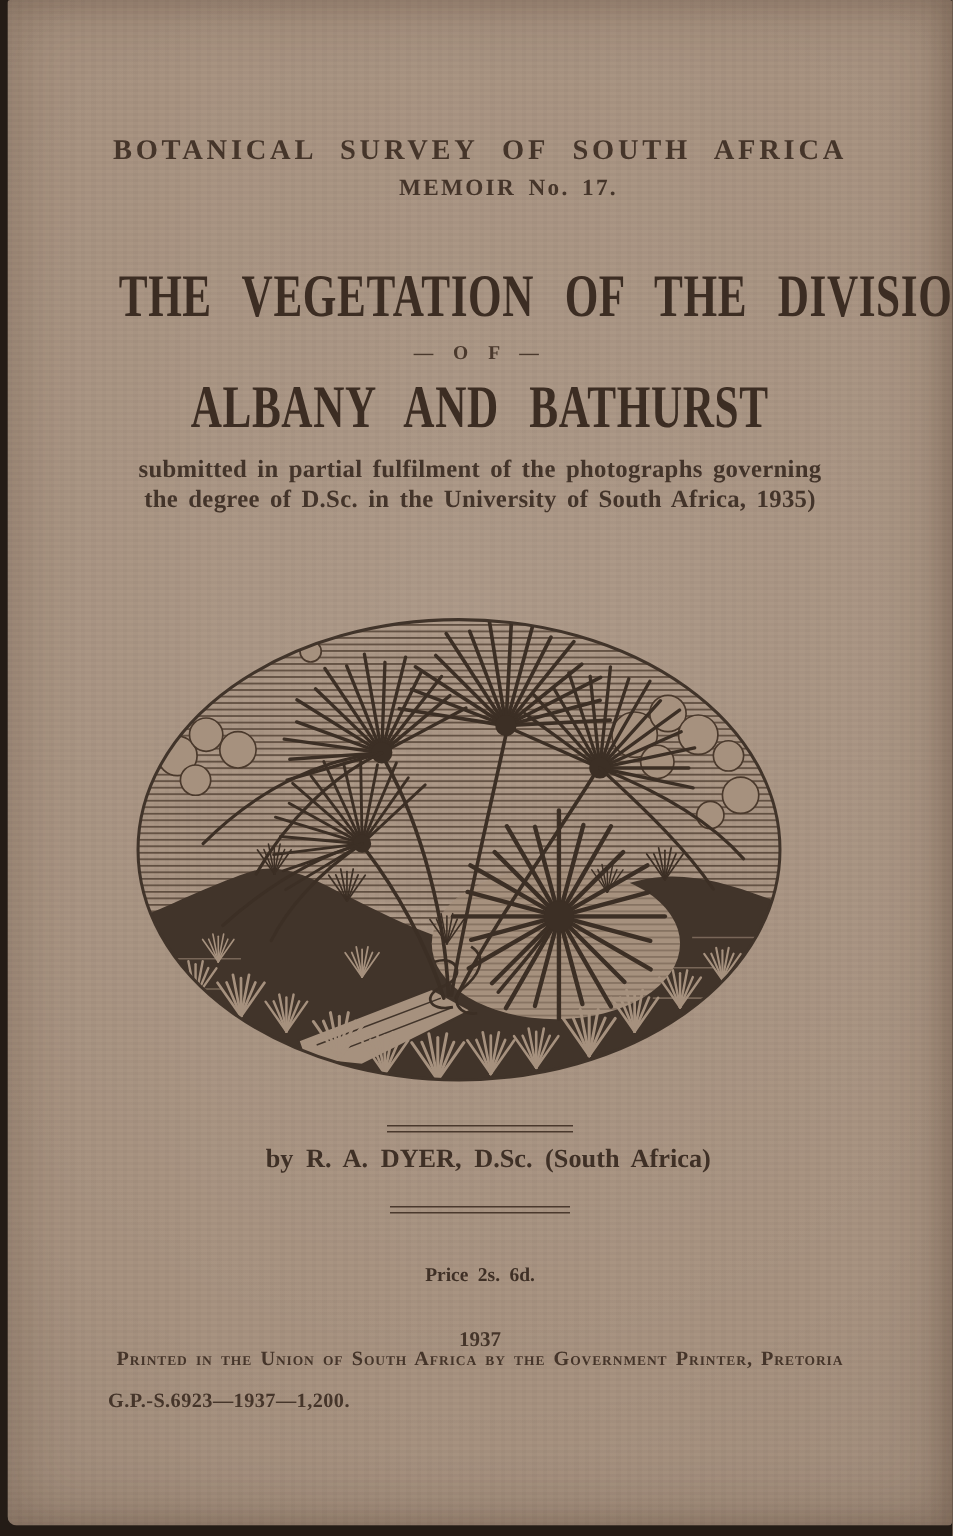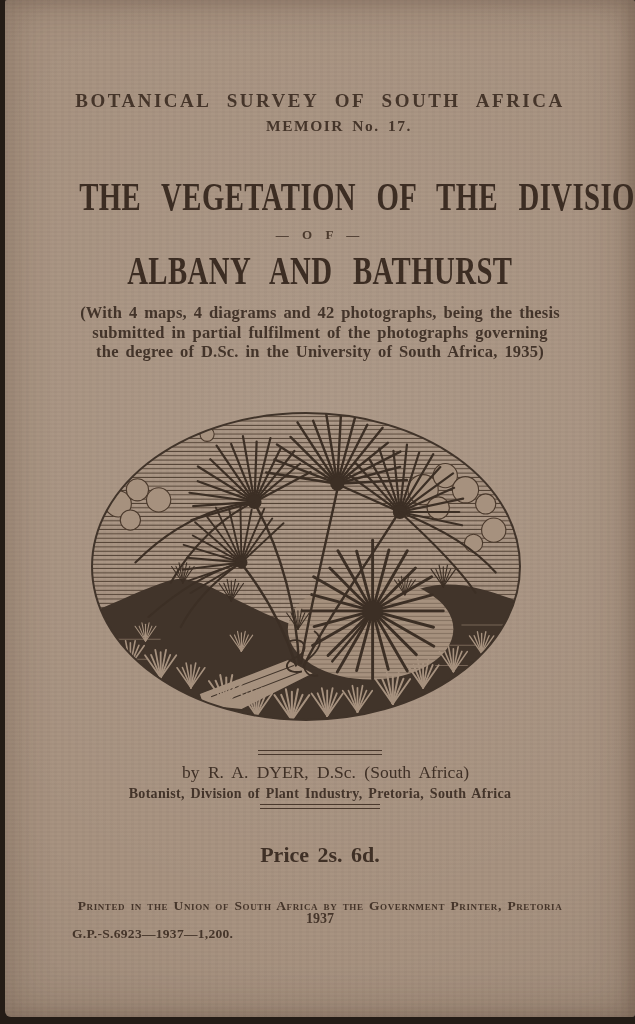--- a/index.html
+++ b/index.html
@@ -46,47 +46,46 @@
   .vignette{
     position:absolute;left:85px;top:411px;width:432px;height:311px;
   }
   .vignette svg{width:100%;height:100%;display:block;}
   .rule{
     position:absolute;left:50%;transform:translateX(-50%);
     height:3px;border-top:1.5px solid #4a392d;border-bottom:1px solid #4a392d;
   }
   .rule-top{top:750px;width:124px;}
   .rule-bottom{top:804px;width:120px;}
-  .byline{top:762px;font-size:17.5px;font-weight:normal;word-spacing:4px;color:#3f3026;margin-left:11px;}
+  .byline{top:762px;font-size:17.5px;font-weight:bold;word-spacing:4px;color:#3f3026;margin-left:11px;}
   .role{top:786px;font-size:14px;font-weight:bold;letter-spacing:0.3px;word-spacing:2px;color:#43342a;}
-  .price{top:842px;font-size:22px;font-weight:bold;word-spacing:3px;color:#3f3026;}
+  .price{top:842px;font-size:13px;font-weight:bold;word-spacing:3px;color:#3f3026;}
   .imprint{
     top:898px;font-size:13.5px;font-weight:bold;font-variant-caps:small-caps;
     letter-spacing:0.6px;word-spacing:1.5px;color:#45352a;
   }
-  .year{top:911px;font-size:14px;font-weight:bold;color:#45352a;}
+  .year{top:886px;font-size:14px;font-weight:bold;color:#45352a;}
   .gpcode{
     position:absolute;top:926px;left:57px;font-size:13.5px;font-weight:bold;
     letter-spacing:0.3px;color:#45352a;margin-left:10px;
   }
 </style>
 </head>
 <body>
 
 <div class="cover">
 
   <div class="abs series">BOTANICAL SURVEY OF SOUTH AFRICA</div>
   <div class="abs memoir">MEMOIR No. 17.</div>
 
   <div class="abs titleline title1"><span class="squeeze">THE VEGETATION OF THE DIVISIONS</span></div>
   <div class="abs titleline title2"><span class="squeeze">ALBANY AND BATHURST</span></div>
   <div class="abs ofline">— O F —</div>
 
   <div class="abs thesis">
-    <div>(With 4 maps, 4 diagrams and 42 photographs, being the thesis</div>
     <div>submitted in partial fulfilment of the photographs governing</div>
     <div>the degree of D.Sc. in the University of South Africa, 1935)</div>
   </div>
 
   <div class="vignette" title="Oval woodcut vignette of fan palms on a grassy hillside with clouds and hatched sky">
     <svg viewBox="0 0 428 308" xmlns="http://www.w3.org/2000/svg">
       <defs>
         <pattern id="hatch" width="7" height="4.3" patternUnits="userSpaceOnUse">
           <line x1="0" y1="1.2" x2="7" y2="1.2" stroke="#4a392c" stroke-width="0.9"></line>
         </pattern>
@@ -245,21 +244,20 @@
           <use href="#tuft" stroke-width="1.8" transform="translate(150,238) scale(0.65)"></use>
         </g>
       </g>
 
       <ellipse cx="214" cy="154" rx="212" ry="152" fill="none" stroke="#41342a" stroke-width="2"></ellipse>
     </svg>
   </div>
 
   <div class="rule rule-top"></div>
   <div class="abs byline">by R. A. DYER, D.Sc. (South Africa)</div>
-  <div class="abs role">Botanist, Division of Plant Industry, Pretoria, South Africa</div>
   <div class="rule rule-bottom"></div>
 
   <div class="abs price">Price 2s. 6d.</div>
 
   <div class="abs imprint">Printed in the Union of South Africa by the Government Printer, Pretoria</div>
   <div class="abs year">1937</div>
   <div class="gpcode">G.P.-S.6923—1937—1,200.</div>
 
 </div>
 

